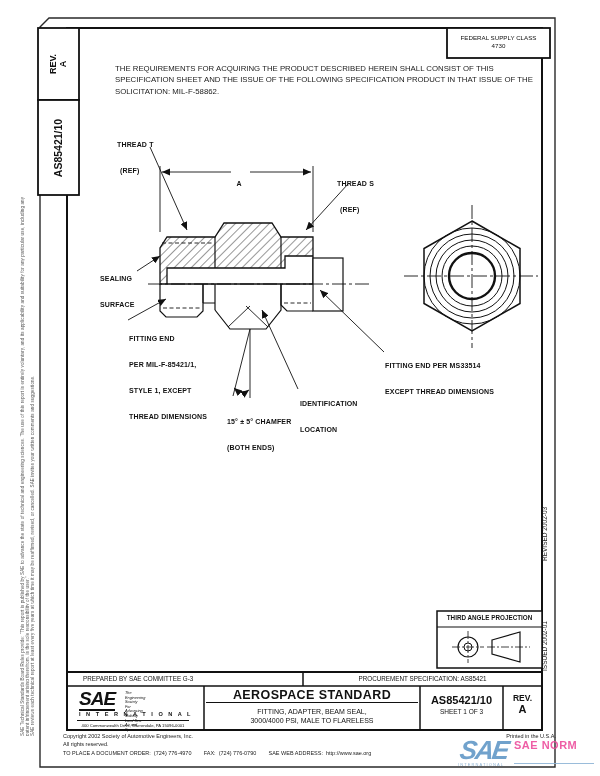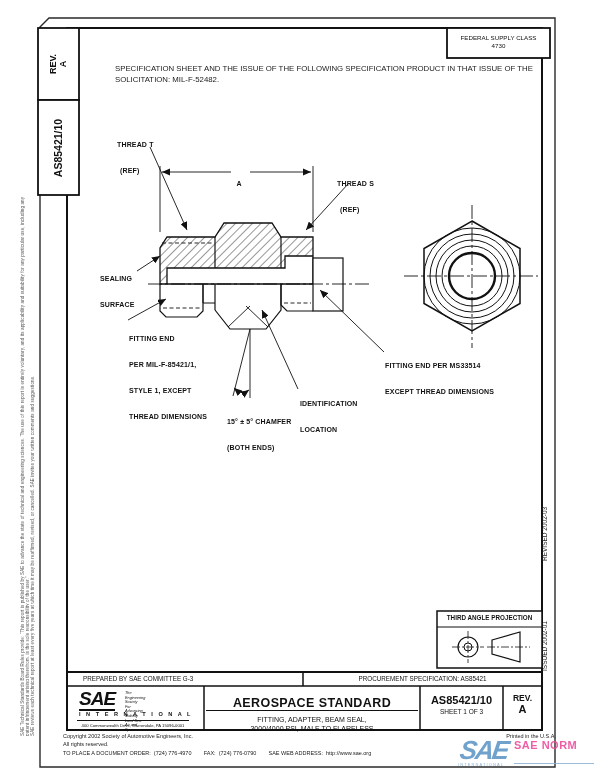--- a/index.html
+++ b/index.html
@@ -147,22 +147,23 @@
 
   <div class="sideways abs" style="left:541px;top:477px;height:84px;width:11px;font-size:6.5px;color:#222;">REVISED 2002-03</div>
   <div class="sideways abs" style="left:541px;top:563px;height:108px;width:11px;font-size:6.5px;color:#222;">ISSUED 2002-01</div>
 
   <div class="fsc">
     <div>FEDERAL SUPPLY CLASS</div>
     <div>4730</div>
   </div>
 
   <div class="abs" style="left:115px;top:63px;">
+    <div class="para-line">THE REQUIREMENTS FOR ACQUIRING THE PRODUCT DESCRIBED HEREIN SHALL CONSIST OF THIS</div>
     <div class="para-line">SPECIFICATION SHEET AND THE ISSUE OF THE FOLLOWING SPECIFICATION PRODUCT IN THAT ISSUE OF THE</div>
-    <div class="para-line">SOLICITATION: MIL-F-52482.</div>
+    <div class="para-line">SOLICITATION: MIL-F-58862.</div>
   </div>
 
   <div class="lbl" style="left:117px;top:124px;">
     <div>THREAD T</div>
     <div style="padding-left:3px;">(REF)</div>
   </div>
   <div class="lbl" style="left:231px;top:163px;width:16px;text-align:center;background:#fff;">
     <div>A</div>
   </div>
   <div class="lbl" style="left:337px;top:163px;">
@@ -203,21 +204,21 @@
       <div class="abs" style="left:46px;top:2px;font-size:3.8px;line-height:4.6px;font-style:italic;">
         <div>The Engineering Society</div>
         <div>For Advancing Mobility</div>
         <div>Land Sea Air and Space</div>
       </div>
     </div>
     <div class="abs" style="left:12px;top:25px;font-size:5.6px;font-weight:bold;letter-spacing:2px;white-space:nowrap;">I N T E R N A T I O N A L</div>
     <div class="abs" style="left:10px;top:34px;width:112px;font-size:4.2px;border-top:1px solid #111;padding-top:1.5px;text-align:center;white-space:nowrap;">400 Commonwealth Drive, Warrendale, PA 15096-0001</div>
   </div>
 
-  <div class="cell" style="left:204px;top:686px;width:216px;height:44px;text-align:center;margin-top:8px;">
+  <div class="cell" style="left:204px;top:686px;width:216px;height:44px;text-align:center;">
     <div style="font-size:12.5px;font-weight:bold;letter-spacing:.4px;padding-top:2px;border-bottom:1.5px solid #111;margin:0 2px;">AEROSPACE STANDARD</div>
     <div style="font-size:7px;line-height:9px;margin-top:4px;">FITTING, ADAPTER, BEAM SEAL,</div>
     <div style="font-size:7px;line-height:9px;">3000/4000 PSI, MALE TO FLARELESS</div>
   </div>
 
   <div class="cell" style="left:420px;top:686px;width:83px;height:44px;text-align:center;">
     <div style="font-size:11px;font-weight:bold;padding-top:8px;">AS85421/10</div>
     <div style="font-size:6.5px;margin-top:2px;">SHEET 1 OF 3</div>
   </div>
 

